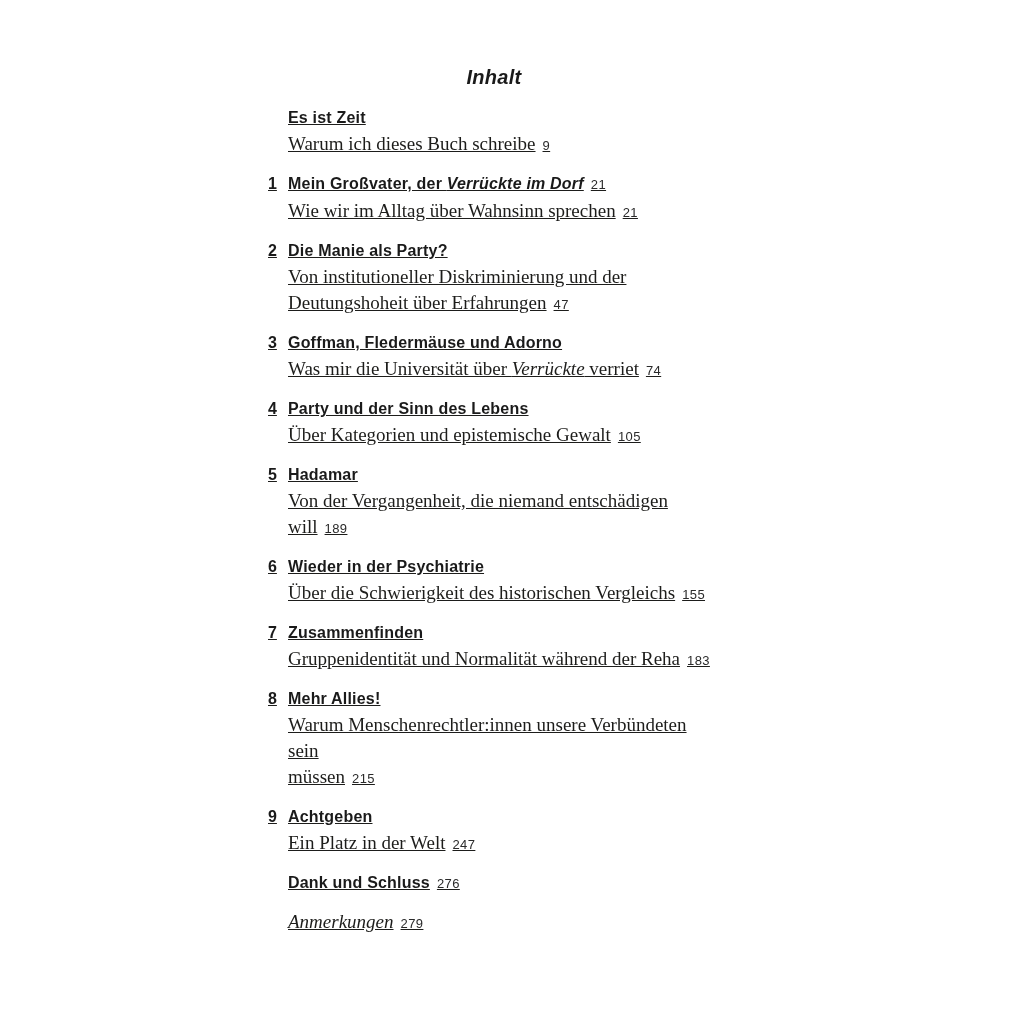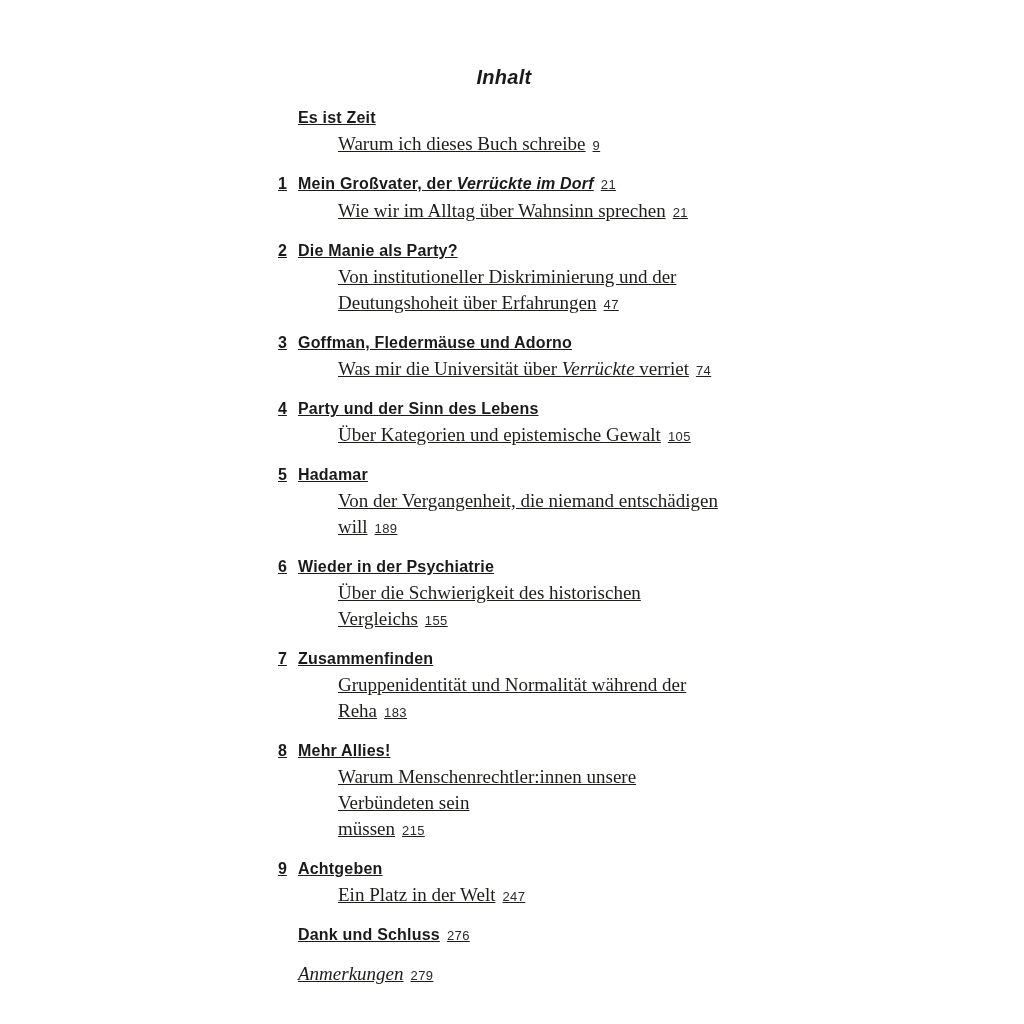--- a/index.html
+++ b/index.html
@@ -10,21 +10,21 @@
   .page {
     position: relative;
     width: 1024px;
     height: 1024px;
     background: #ffffff;
     color: #1d1d1b;
     overflow: hidden;
   }
   .content {
     position: absolute;
-    left: 278px;
+    left: 268px;
     top: 66px;
     width: 452px;
   }
   .heading {
     font-family: "Liberation Sans", sans-serif;
     font-style: italic;
     font-weight: 700;
     font-size: 20px;
     letter-spacing: 0.3px;
     text-align: center;
@@ -60,21 +60,20 @@
   }
   .t-serif {
     font-family: "Liberation Serif", serif;
     font-size: 19px;
     color: #1d1d1b;
   }
   .sub {
     font-family: "Liberation Serif", serif;
     font-size: 19px;
     color: #1d1d1b;
-    margin-left: 40px;
   }
   .it {
     font-style: italic;
   }
   .pg {
     font-family: "Liberation Sans", sans-serif;
     font-weight: 400;
     font-style: normal;
     font-size: 13px;
     letter-spacing: 0.4px;

